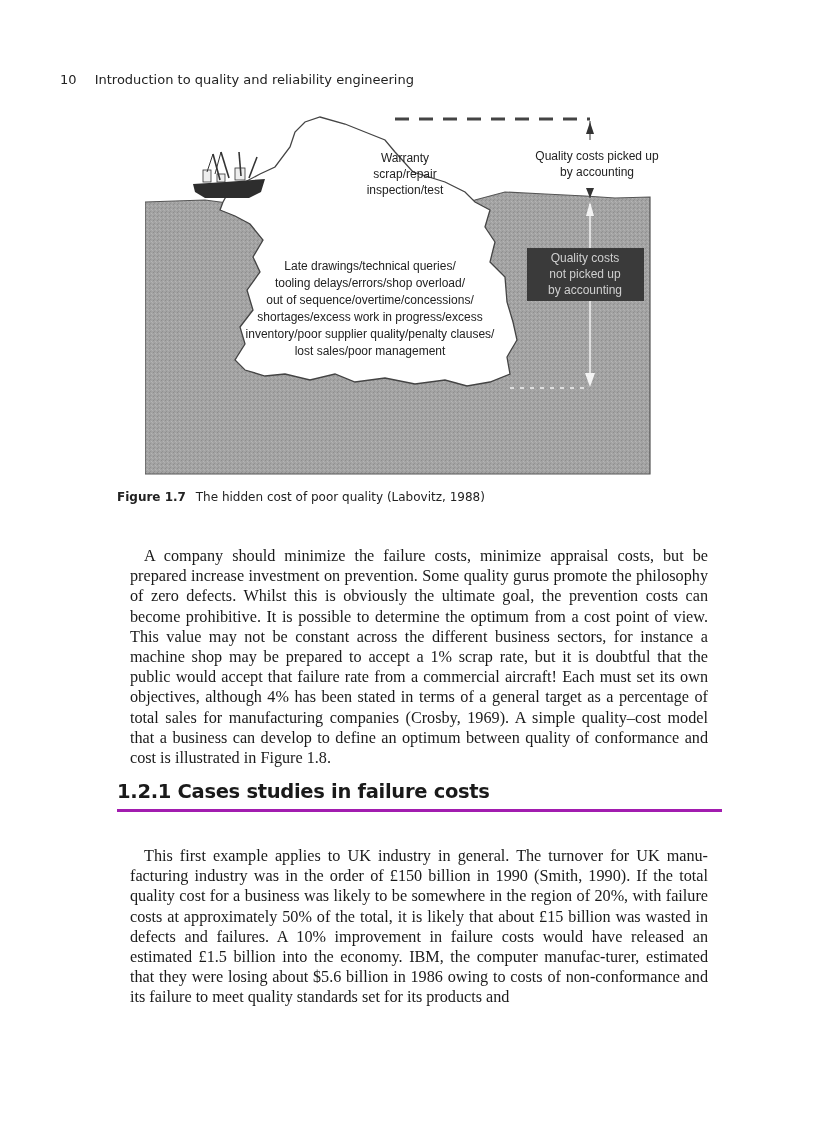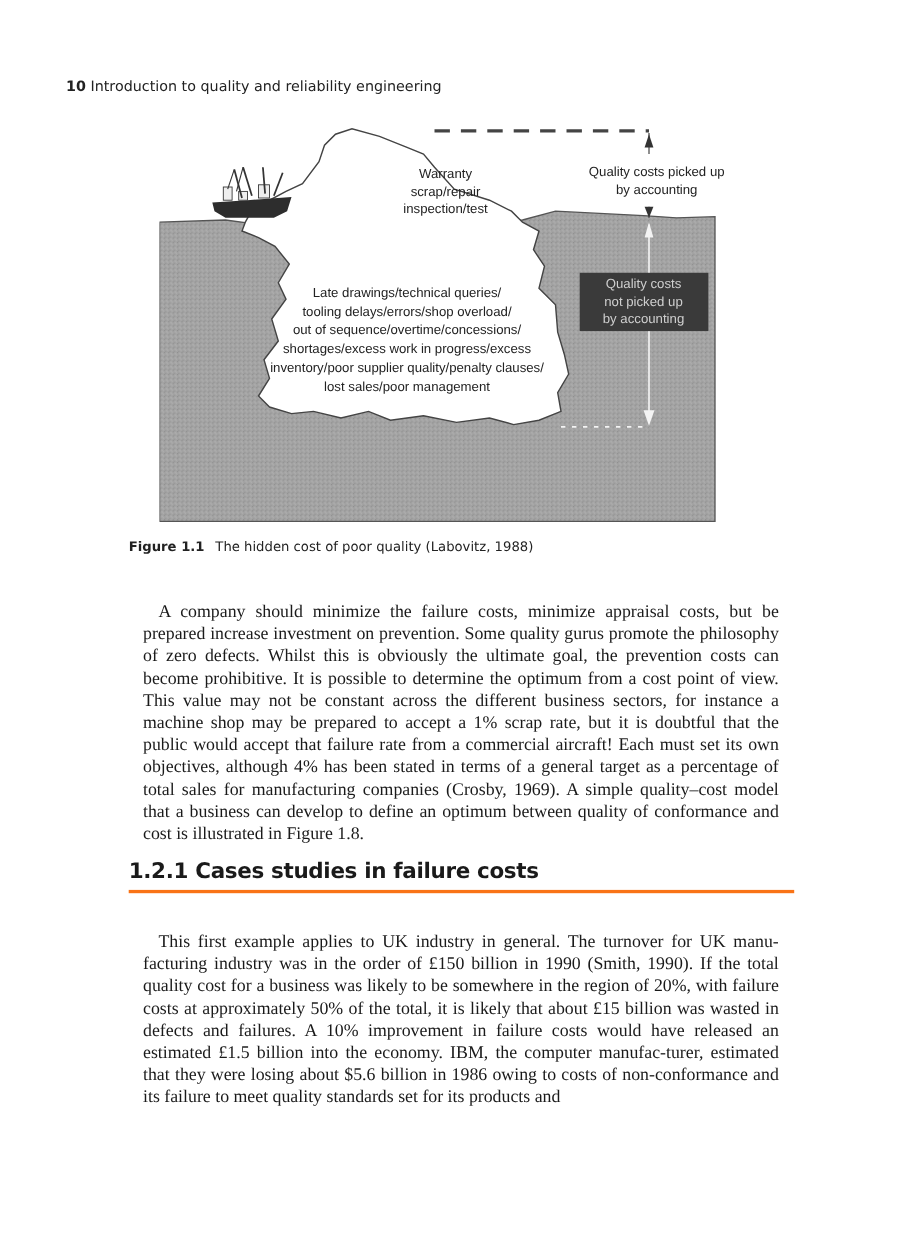--- a/index.html
+++ b/index.html
@@ -1,29 +1,29 @@
 <!DOCTYPE html>
 <html><head>
 <meta charset="utf-8">
 <style>
   html, body { margin: 0; padding: 0; }
   body { width: 816px; height: 1123px; background: #ffffff; position: relative; overflow: hidden; color: #222; }
   .running-head { position: absolute; left: 60px; top: 72px; font-family: "DejaVu Sans", sans-serif; font-size: 13px; color: #222; white-space: nowrap; }
-  .running-head .pnum { font-weight: bold; }
+  .running-head .pnum { font-weight: normal; margin-right: 14px; }
   .running-head .rtitle { font-weight: normal; }
   .figure { position: absolute; left: 145px; top: 112px; width: 530px; height: 365px; }
   .figure svg { display: block; }
   .fig-text { font-family: "Liberation Sans", sans-serif; }
   .caption { position: absolute; left: 117px; top: 490px; font-family: "DejaVu Sans", sans-serif; font-size: 12px; color: #222; white-space: nowrap; }
   .caption .flabel { font-weight: bold; margin-right: 6px; }
   .body-text { position: absolute; left: 117px; width: 604px; font-family: "Liberation Serif", serif; font-size: 16.2px; line-height: 20.2px; text-align: justify; color: #1a1a1a; }
   .body-text p { margin: 13px; text-indent: 14px; }
   .body-text p.noindent { text-indent: 0; }
   .p1 { top: 533px; }
-  .section-heading { position: absolute; left: 117px; top: 780px; width: 605px; font-family: "DejaVu Sans", sans-serif; font-size: 19.5px; font-weight: bold; color: #1a1a1a; padding-bottom: 6px; border-bottom: 3px solid #f97316; letter-spacing: -0.3px; }
+  .section-heading { position: absolute; left: 117px; top: 780px; width: 605px; font-family: "DejaVu Sans", sans-serif; font-size: 19.5px; font-weight: bold; color: #1a1a1a; padding-bottom: 6px; border-bottom: 3px solid #a21caf; letter-spacing: -0.3px; }
   .p2 { top: 833px; }
 </style>
 </head>
 <body>
 
 <div class="running-head">
   <span class="pnum">10</span>
   <span class="rtitle">Introduction to quality and reliability engineering</span>
 </div>
 
@@ -83,21 +83,21 @@
     <text class="fig-text" x="225" y="158" text-anchor="middle" font-size="12" fill="#222">Late drawings/technical queries/</text>
     <text class="fig-text" x="225" y="175" text-anchor="middle" font-size="12" fill="#222">tooling delays/errors/shop overload/</text>
     <text class="fig-text" x="225" y="192" text-anchor="middle" font-size="12" fill="#222">out of sequence/overtime/concessions/</text>
     <text class="fig-text" x="225" y="209" text-anchor="middle" font-size="12" fill="#222">shortages/excess work in progress/excess</text>
     <text class="fig-text" x="225" y="226" text-anchor="middle" font-size="12" fill="#222">inventory/poor supplier quality/penalty clauses/</text>
     <text class="fig-text" x="225" y="243" text-anchor="middle" font-size="12" fill="#222">lost sales/poor management</text>
   </svg>
 </div>
 
 <div class="caption">
-  <span class="flabel">Figure 1.1</span>
+  <span class="flabel">Figure 1.7</span>
   <span>The hidden cost of poor quality (Labovitz, 1988)</span>
 </div>
 
 <div class="body-text p1">
   <p>A company should minimize the failure costs, minimize appraisal costs, but be prepared increase investment on prevention. Some quality gurus promote the philosophy of zero defects. Whilst this is obviously the ultimate goal, the prevention costs can become prohibitive. It is possible to determine the optimum from a cost point of view. This value may not be constant across the different business sectors, for instance a machine shop may be prepared to accept a 1% scrap rate, but it is doubtful that the public would accept that failure rate from a commercial aircraft! Each must set its own objectives, although 4% has been stated in terms of a general target as a percentage of total sales for manufacturing companies (Crosby, 1969). A simple quality–cost model that a business can develop to define an optimum between quality of conformance and cost is illustrated in Figure 1.8.</p>
 </div>
 
 <div class="section-heading">1.2.1  Cases studies in failure costs</div>
 
 <div class="body-text p2">

